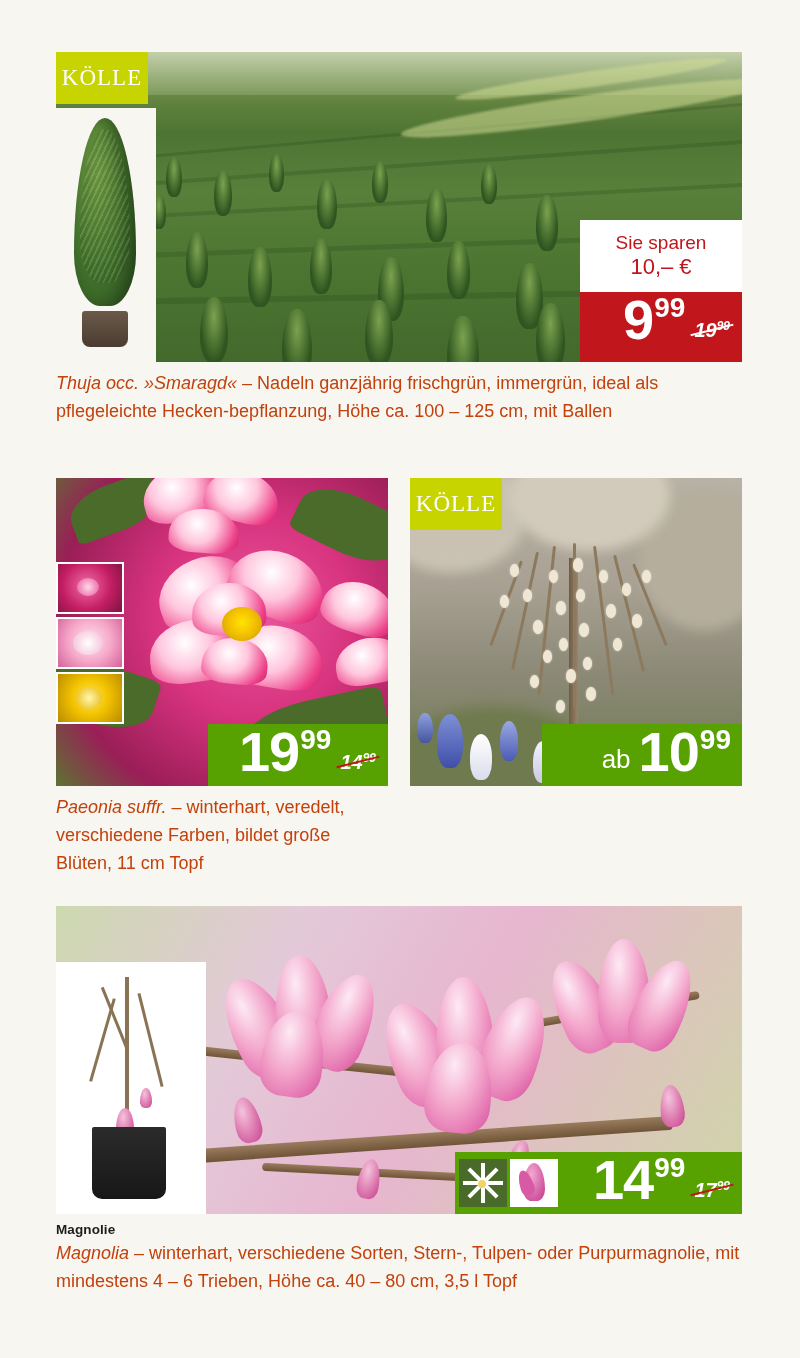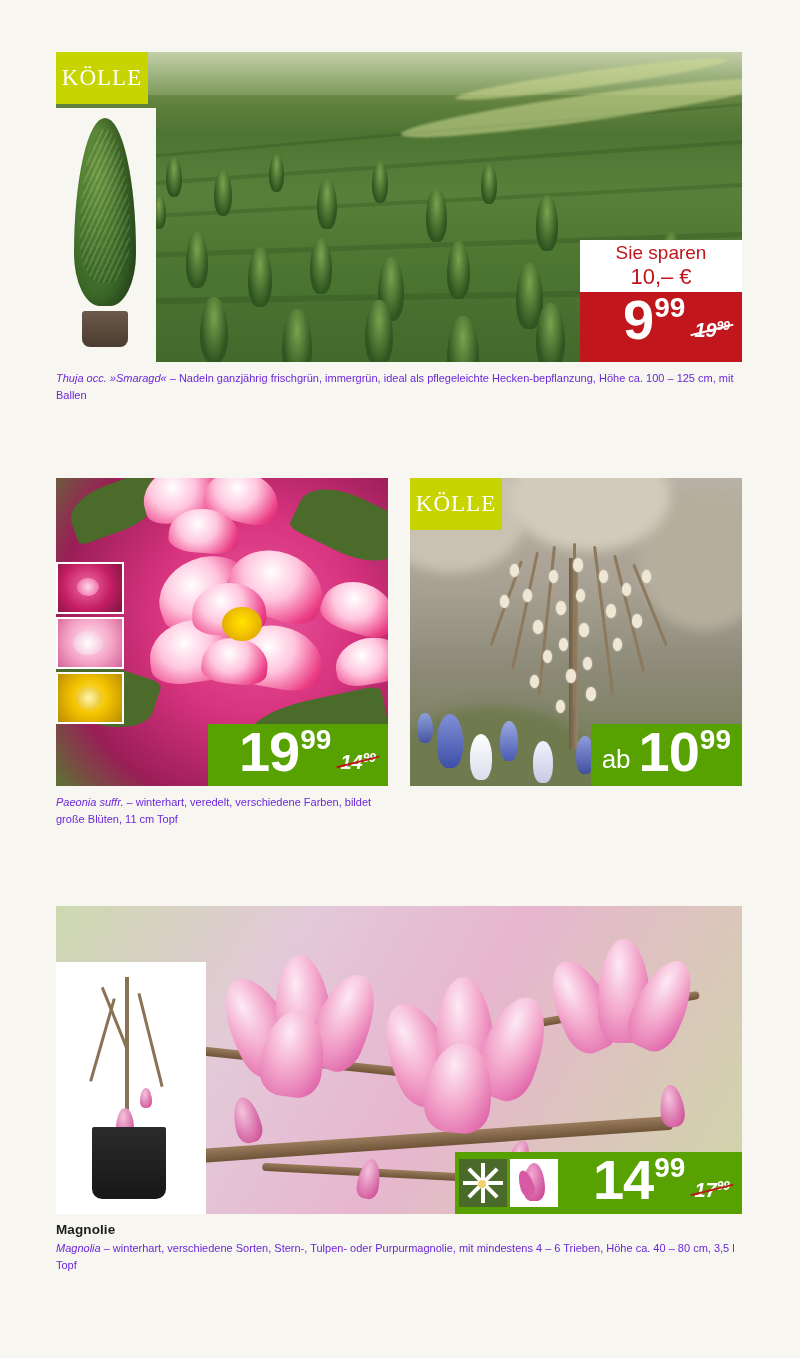--- a/index.html
+++ b/index.html
@@ -115,23 +115,23 @@
 
   
   .caption { margin-top: 8px; }
   .caption .title {
     font-size: 13.5px;
     font-weight: 700;
     margin-bottom: 3px;
     letter-spacing: .1px;
   }
   .caption .desc {
-    font-size: 11px;
+    font-size: 18px;
     line-height: 1.55;
-    color: #6d28d9;
+    color: #c2410c;
   }
   .caption .desc em { font-style: italic; }
 
   
   .thumbs {
     position: absolute;
     left: 0;
     z-index: 4;
     display: flex;
     flex-direction: column;
@@ -321,21 +321,21 @@
 
       <div class="thuja-single">
         <div class="thuja-cone"></div>
         <div class="thuja-pot"></div>
       </div>
 
       <div class="kolle-badge" style="width:92px; height:52px;">
         <span style="font-size:23px;">KÖLLE</span>
       </div>
 
-      <div class="save-box" style="right:0; bottom:70px; width:162px; height:52px;">
+      <div class="save-box" style="right:0; bottom:70px; width:162px; height:72px;">
         <div class="s1">Sie sparen</div>
         <div class="s2">10,– €</div>
       </div>
 
       <div class="price-flag red" style="right:0; bottom:0; width:162px; height:70px;">
         <span class="price-main">9</span>
         <span class="price-cents">99</span>
         <span class="price-old on-red">
           <span>19</span><span class="pc">99</span>
           <span class="strike"></span>
@@ -468,21 +468,21 @@
         <div class="hyac" style="left:50%; bottom:4%; width:18px; height:38px; background:linear-gradient(#8d9cdb,#41509f);"></div>
         <div class="hyac" style="left:61%; bottom:8%; width:16px; height:34px; background:linear-gradient(#b9c3ea,#5b6ab8);"></div>
         <div class="hyac" style="left:72%; bottom:3%; width:18px; height:36px; background:linear-gradient(#ffffff,#d8d8ec);"></div>
         <div class="hyac" style="left:2%; bottom:14%; width:16px; height:30px; background:linear-gradient(#8fa0dd,#46559f);"></div>
       </div>
 
       <div class="kolle-badge" style="width:92px; height:52px;">
         <span style="font-size:23px;">KÖLLE</span>
       </div>
 
-      <div class="price-flag green" style="right:0; bottom:0; width:151px; height:62px;">
+      <div class="price-flag green" style="right:0; bottom:0; width:200px; height:62px;">
         <span class="price-ab">ab</span>
         <span class="price-main">10</span>
         <span class="price-cents">99</span>
       </div>
     </div>
 
     <div class="caption">
     </div>
   </div>
 

